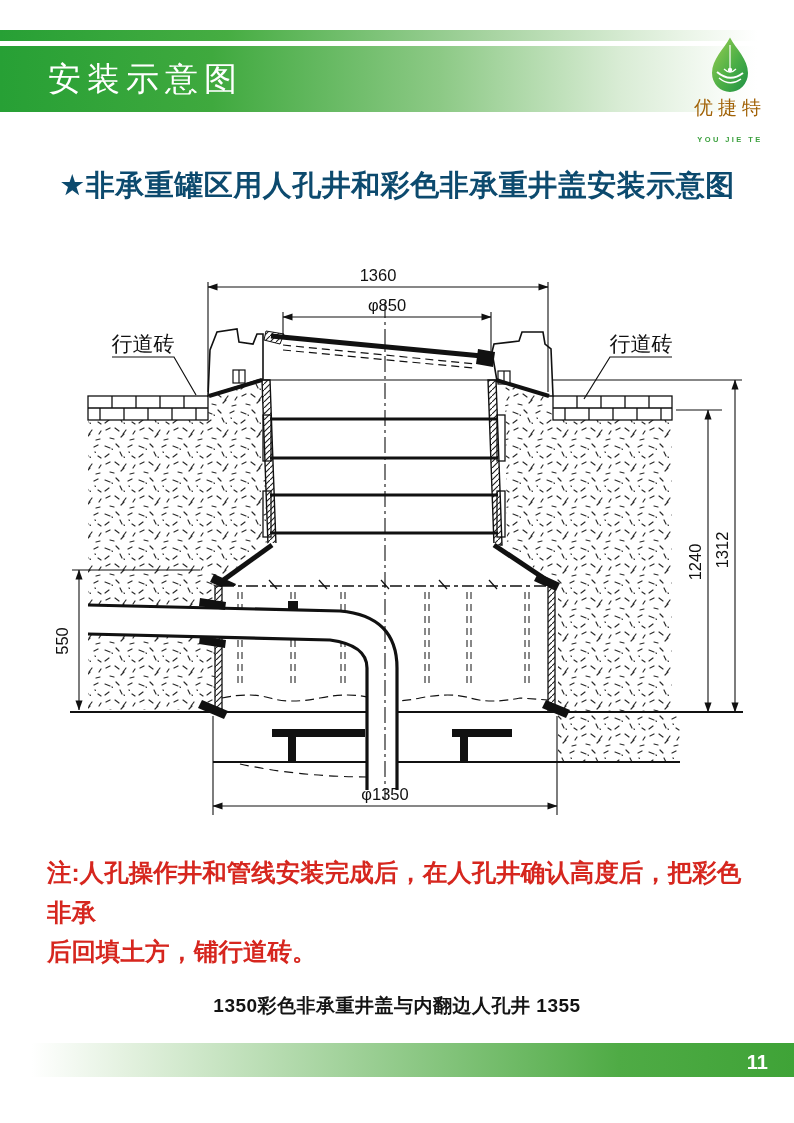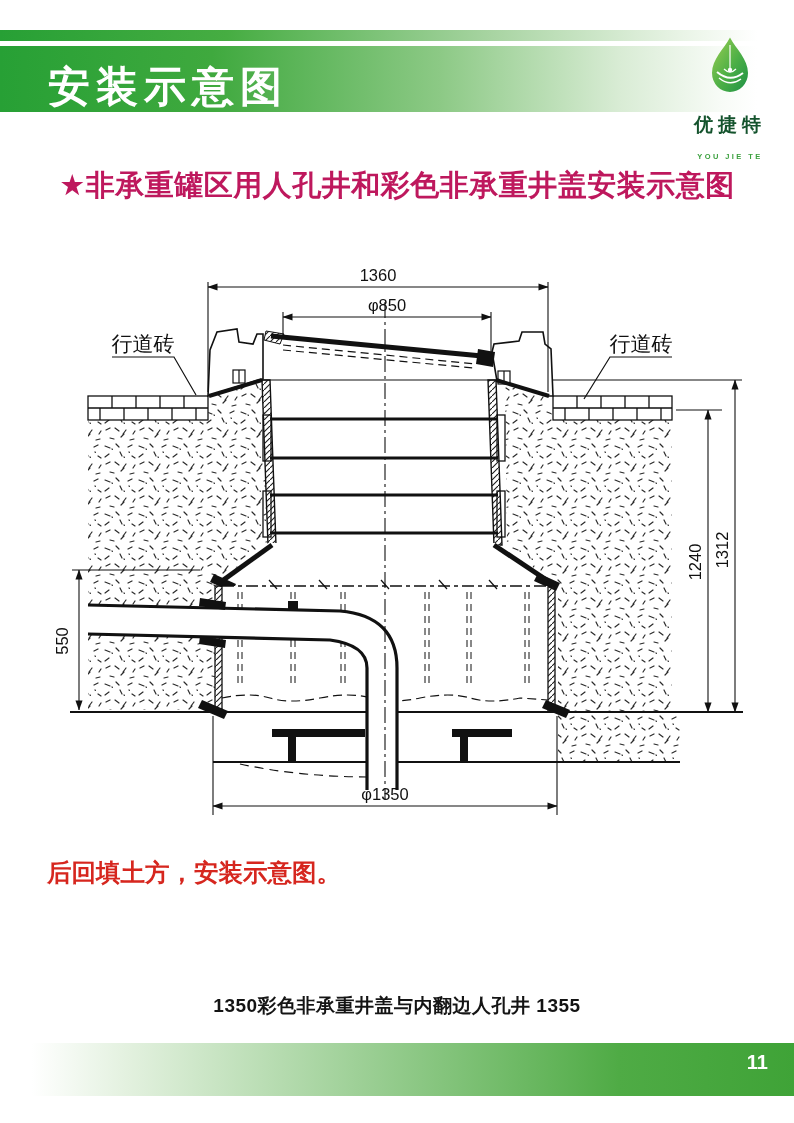--- a/index.html
+++ b/index.html
@@ -3,37 +3,37 @@
 <meta charset="utf-8">
 <style>
   html,body{margin:0;padding:0;background:#fff;}
   .page{position:relative;width:794px;height:1123px;background:#fff;overflow:hidden;
         font-family:"Liberation Sans","DejaVu Sans",sans-serif;}
   
   .top-strip{position:absolute;left:0;top:30px;width:757px;height:11px;
     background:linear-gradient(90deg,#27a035 0%,#46ad42 30%,#a8d4a2 65%,#e9f4e6 90%,#ffffff 100%);}
   .header-bar{position:absolute;left:0;top:46px;width:757px;height:66px;
     background:linear-gradient(90deg,#27a035 0%,#3fa93e 28%,#8cc985 58%,#d9ecd5 82%,#f7fbf6 95%,#ffffff 100%);}
-  .header-title{position:absolute;left:48px;top:8px;line-height:66px;color:#ffffff;
-    font-size:42px;font-weight:bold;letter-spacing:6px;}
+  .header-title{position:absolute;left:48px;top:0;line-height:66px;color:#ffffff;
+    font-size:33px;font-weight:normal;letter-spacing:6px;}
   
   .logo{position:absolute;left:678px;top:36px;width:104px;text-align:center;}
   .logo svg{display:block;margin:0 auto;}
-  .logo-name{font-size:19px;font-weight:bold;color:#14532d;letter-spacing:5px;margin-top:18px;white-space:nowrap;}
+  .logo-name{font-size:19px;font-weight:normal;color:#a16207;letter-spacing:5px;margin-top:1px;white-space:nowrap;}
   .logo-sub{font-size:7.5px;font-weight:bold;color:#3ba03e;letter-spacing:2.4px;margin-top:14px;white-space:nowrap;}
   
   .section-title{position:absolute;left:0;right:0;top:166px;text-align:center;
-    font-size:29px;font-weight:bold;color:#be185d;letter-spacing:0.5px;}
+    font-size:29px;font-weight:bold;color:#0c4a6e;letter-spacing:0.5px;}
   .drawing{position:absolute;left:0;top:265px;}
   .note{position:absolute;left:47px;top:853px;width:706px;color:#d6261e;
     font-size:24.5px;font-weight:bold;line-height:39.5px;}
   .caption{position:absolute;left:0;right:0;top:993px;text-align:center;
     font-size:19px;font-weight:bold;color:#141414;letter-spacing:0.5px;}
   
-  .footer-bar{position:absolute;left:0;top:1043px;width:794px;height:53px;
+  .footer-bar{position:absolute;left:0;top:1043px;width:794px;height:34px;
     background:linear-gradient(90deg,#ffffff 0%,#ffffff 4%,#e3f1df 16%,#9ed097 45%,#4fab45 78%,#3fa337 100%);}
   .page-number{position:absolute;right:26px;top:0;line-height:38px;color:#ffffff;
     font-size:20px;font-weight:bold;}
   
   .dimtxt{font-family:"Liberation Sans","DejaVu Sans",sans-serif;font-size:16.5px;fill:#111;}
   .cntxt{font-family:"Liberation Sans","DejaVu Sans",sans-serif;font-size:21px;fill:#111;}
 </style>
 </head>
 <body>
 
@@ -212,21 +212,22 @@
       <text class="cntxt" x="143" y="351" text-anchor="middle">行道砖</text>
       <path d="M112,357 L174,357 L196,395" stroke="#111" stroke-width="1.2" fill="none"></path>
     </g>
     <g>
       <text class="cntxt" x="641" y="351" text-anchor="middle">行道砖</text>
       <path d="M672,357 L610,357 L584,399" stroke="#111" stroke-width="1.2" fill="none"></path>
     </g>
   </svg>
 
   <div class="note">
-    <div>后回填土方，安装示意图。</div>
+    <div>注:人孔操作井和管线安装完成后，在人孔井确认高度后，把彩色非承</div>
+    <div>后回填土方，铺行道砖。</div>
   </div>
 
   <div class="caption">1350彩色非承重井盖与内翻边人孔井 1355</div>
 
   <div class="footer-bar">
     <span class="page-number">11</span>
   </div>
 
 </div>
 

